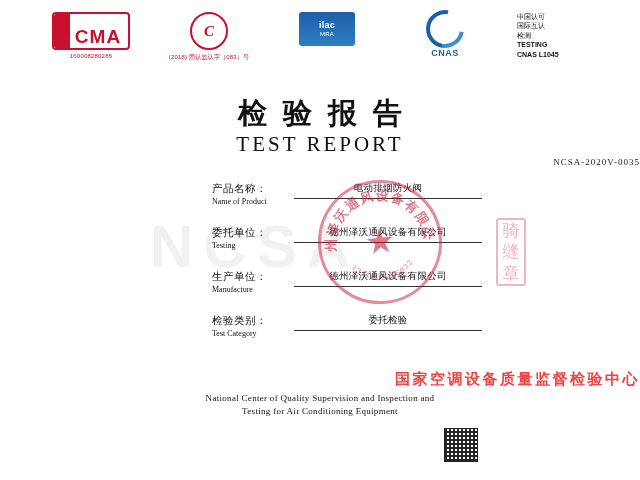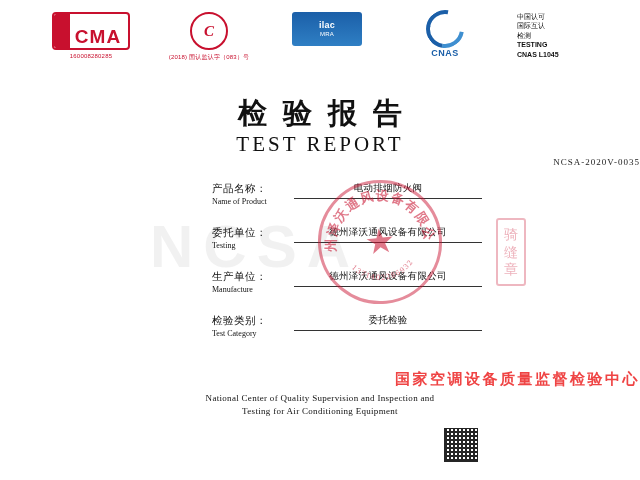--- a/index.html
+++ b/index.html
@@ -91,21 +91,21 @@
     justify-content: center;
     color: #c8102e;
     font-family: "Liberation Serif", serif;
     font-weight: bold;
     font-size: 15px;
     font-style: italic;
   }
 
   
   .ilac-mark {
-    width: 70px;
+    width: 56px;
     height: 34px;
     border-radius: 3px;
     background: linear-gradient(180deg,#1b5fa8 0%, #2f7fc4 100%);
     color: #ffffff;
     display: flex;
     flex-direction: column;
     align-items: center;
     justify-content: center;
     font-family: "Liberation Sans", sans-serif;
     font-size: 8px;
@@ -312,24 +312,23 @@
   .side-stamp {
     position: absolute;
     top: 218px;
     left: 496px;
     width: 30px;
     height: 68px;
     border: 2px solid rgba(200,16,46,0.30);
     border-radius: 3px;
     color: rgba(200,16,46,0.33);
     font-family: "DejaVu Serif", serif;
-    font-size: 14px;
+    font-size: 17px;
     line-height: 1.25;
     text-align: center;
-    padding-top: 6px;
     box-sizing: border-box;
   }
 
   
   .watermark {
     position: absolute;
     top: 212px;
     left: 150px;
     font-size: 60px;
     font-weight: bold;

